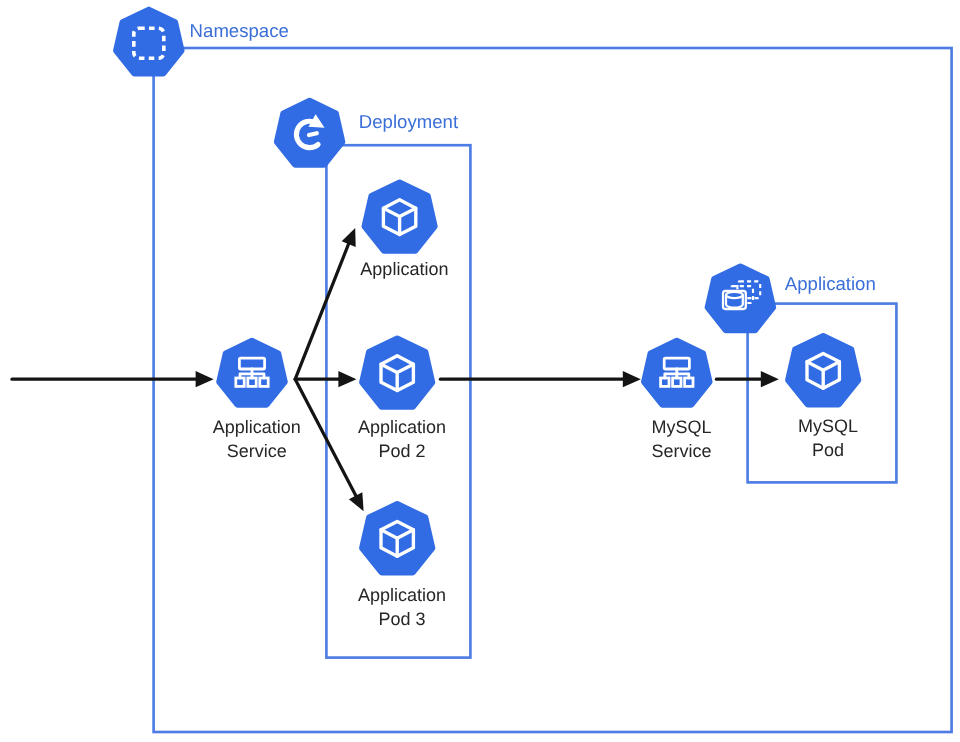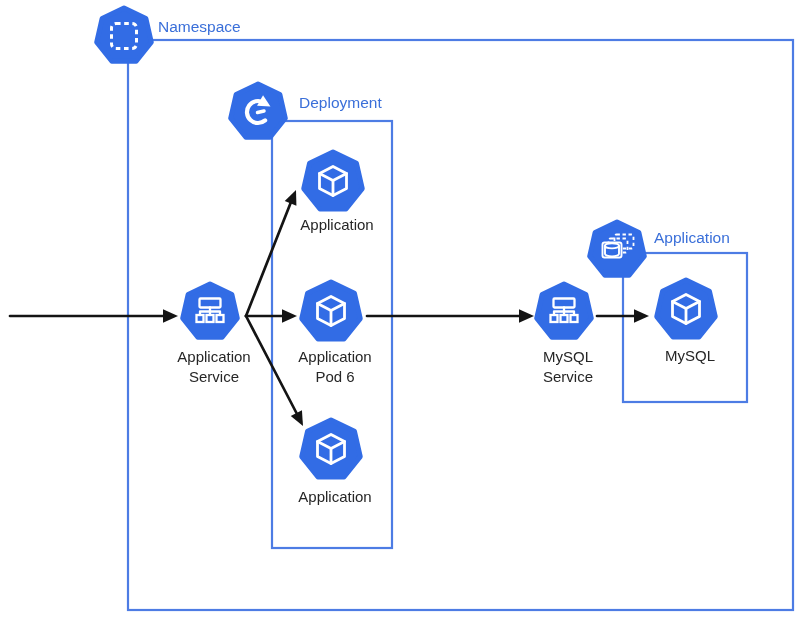--- a/index.html
+++ b/index.html
@@ -110,26 +110,28 @@
 
   <div class="node-label" style="left:150px;top:347px;">
     <span>Application</span>
     <span>Service</span>
   </div>
   <div class="node-label" style="left:273px;top:215px;">
     <span>Application</span>
   </div>
   <div class="node-label" style="left:271px;top:347px;">
     <span>Application</span>
-    <span>Pod 6</span>
+    <span>Pod 2</span>
   </div>
   <div class="node-label" style="left:271px;top:487px;">
     <span>Application</span>
+    <span>Pod 3</span>
   </div>
   <div class="node-label" style="left:504px;top:347px;">
     <span>MySQL</span>
     <span>Service</span>
   </div>
   <div class="node-label" style="left:626px;top:346px;">
     <span>MySQL</span>
+    <span>Pod</span>
   </div>
 
 </div>
 
 </body></html>

